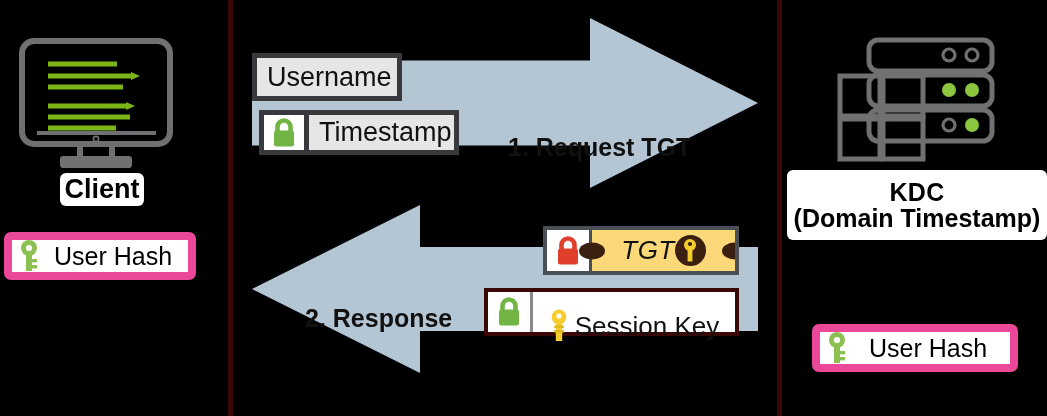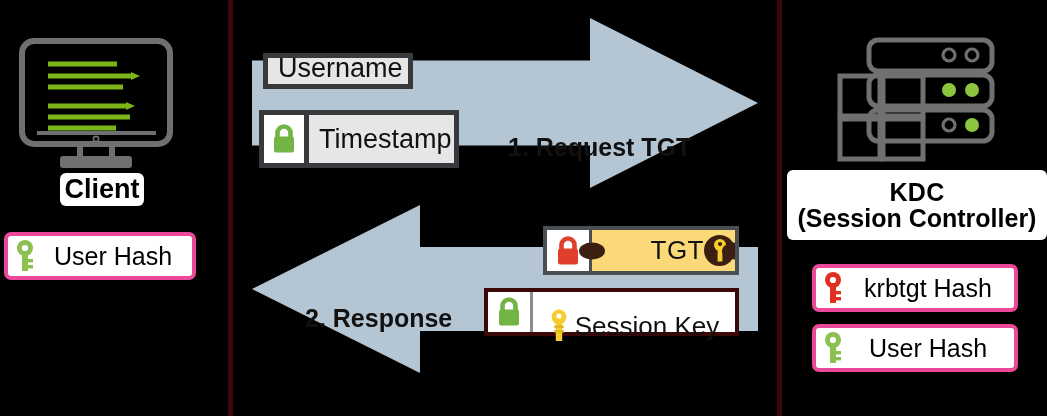--- a/index.html
+++ b/index.html
@@ -53,21 +53,21 @@
     font-size: 25px;
     display: flex; flex-direction: column;
     align-items: center; justify-content: center;
   }
   #kdc-label .l1 { letter-spacing: .3px; }
 
   
   .hash-pill {
     position: absolute;
     background: #ffffff;
-    border: 4px solid #ec4899;
+    border: 8px solid #ec4899;
     border-radius: 7px;
     display: flex;
     align-items: center;
     box-sizing: border-box;
   }
   .hash-pill .key-slot {
     width: 34px;
     display: flex; align-items: center; justify-content: center;
     flex: 0 0 auto;
   }
@@ -126,22 +126,22 @@
     padding: 0 10px;
     white-space: nowrap;
   }
   .chip .lock-slot {
     flex: 0 0 auto;
     width: 40px;
     background: #ffffff;
     border-right: 5px solid #37393d;
     display: flex; align-items: center; justify-content: center;
   }
-  #chip-username  { left: 263px; top: 53px;  width: 150px; height: 36px; align-items: flex-end; }
-  #chip-timestamp { left: 259px; top: 110px; width: 200px; height: 58px; }
+  #chip-username  { left: 252px; top: 53px;  width: 150px; height: 48px; }
+  #chip-timestamp { left: 259px; top: 110px; width: 200px; height: 45px; }
 
   
   #tgt-ticket {
     position: absolute;
     left: 543px; top: 226px;
     width: 196px; height: 49px;
     box-sizing: border-box;
     border: 4px solid #4a4f54;
     background: #fbd978;
     display: flex; align-items: stretch;
@@ -149,21 +149,22 @@
   }
   #tgt-ticket .lock-slot {
     flex: 0 0 auto; width: 42px;
     background: #ffffff;
     border-right: 3px solid #4a4f54;
     display: flex; align-items: center; justify-content: center;
   }
   #tgt-ticket .ticket-body {
     position: relative;
     flex: 1 1 auto;
-    display: flex; align-items: center; justify-content: flex-end;
+    display: flex; align-items: center; justify-content: center;
+    font-style: italic;
   }
   
   #tgt-ticket .notch {
     position: absolute;
     top: 50%;
     width: 26px; height: 17px;
     background: #3b1f10;
     border-radius: 50%;
     transform: translateY(-50%);
   }
@@ -326,35 +327,23 @@
       <circle cx="140" cy="19" r="6" fill="none" stroke="#6f7072" stroke-width="3.2"></circle>
       <circle cx="117" cy="54" r="7" fill="#8cc63f"></circle>
       <circle cx="140" cy="54" r="7" fill="#8cc63f"></circle>
       <circle cx="117" cy="89" r="6" fill="none" stroke="#6f7072" stroke-width="3.2"></circle>
       <circle cx="140" cy="89" r="7" fill="#8cc63f"></circle>
     </svg>
   </div>
 
   <div id="kdc-label" class="label-plate">
     <span class="l1">KDC</span>
-    <span class="l2">(Session Controller)</span>
-  </div>
-
-  <div id="kdc-krbtgt-hash" class="hash-pill">
-    <span class="key-slot">
-      <svg width="22" height="34" viewBox="0 0 22 34">
-        <circle cx="11" cy="9" r="8" fill="#e03020"></circle>
-        <circle cx="11" cy="9" r="3.1" fill="#ffffff"></circle>
-        <rect x="8" y="14" width="6" height="18" fill="#e03020"></rect>
-        <rect x="14" y="20" width="5" height="3.4" fill="#e03020"></rect>
-        <rect x="14" y="26" width="5" height="3.4" fill="#e03020"></rect>
-      </svg>
-    </span>
-    <span class="hash-text">krbtgt Hash</span>
-  </div>
+    <span class="l2">(Domain Timestamp)</span>
+  </div>
+
 
   <div id="kdc-user-hash" class="hash-pill">
     <span class="key-slot">
       <svg width="22" height="34" viewBox="0 0 22 34">
         <circle cx="11" cy="9" r="8" fill="#8cc152"></circle>
         <circle cx="11" cy="9" r="3.1" fill="#ffffff"></circle>
         <rect x="8" y="14" width="6" height="18" fill="#8cc152"></rect>
         <rect x="14" y="20" width="5" height="3.4" fill="#8cc152"></rect>
         <rect x="14" y="26" width="5" height="3.4" fill="#8cc152"></rect>
       </svg>

